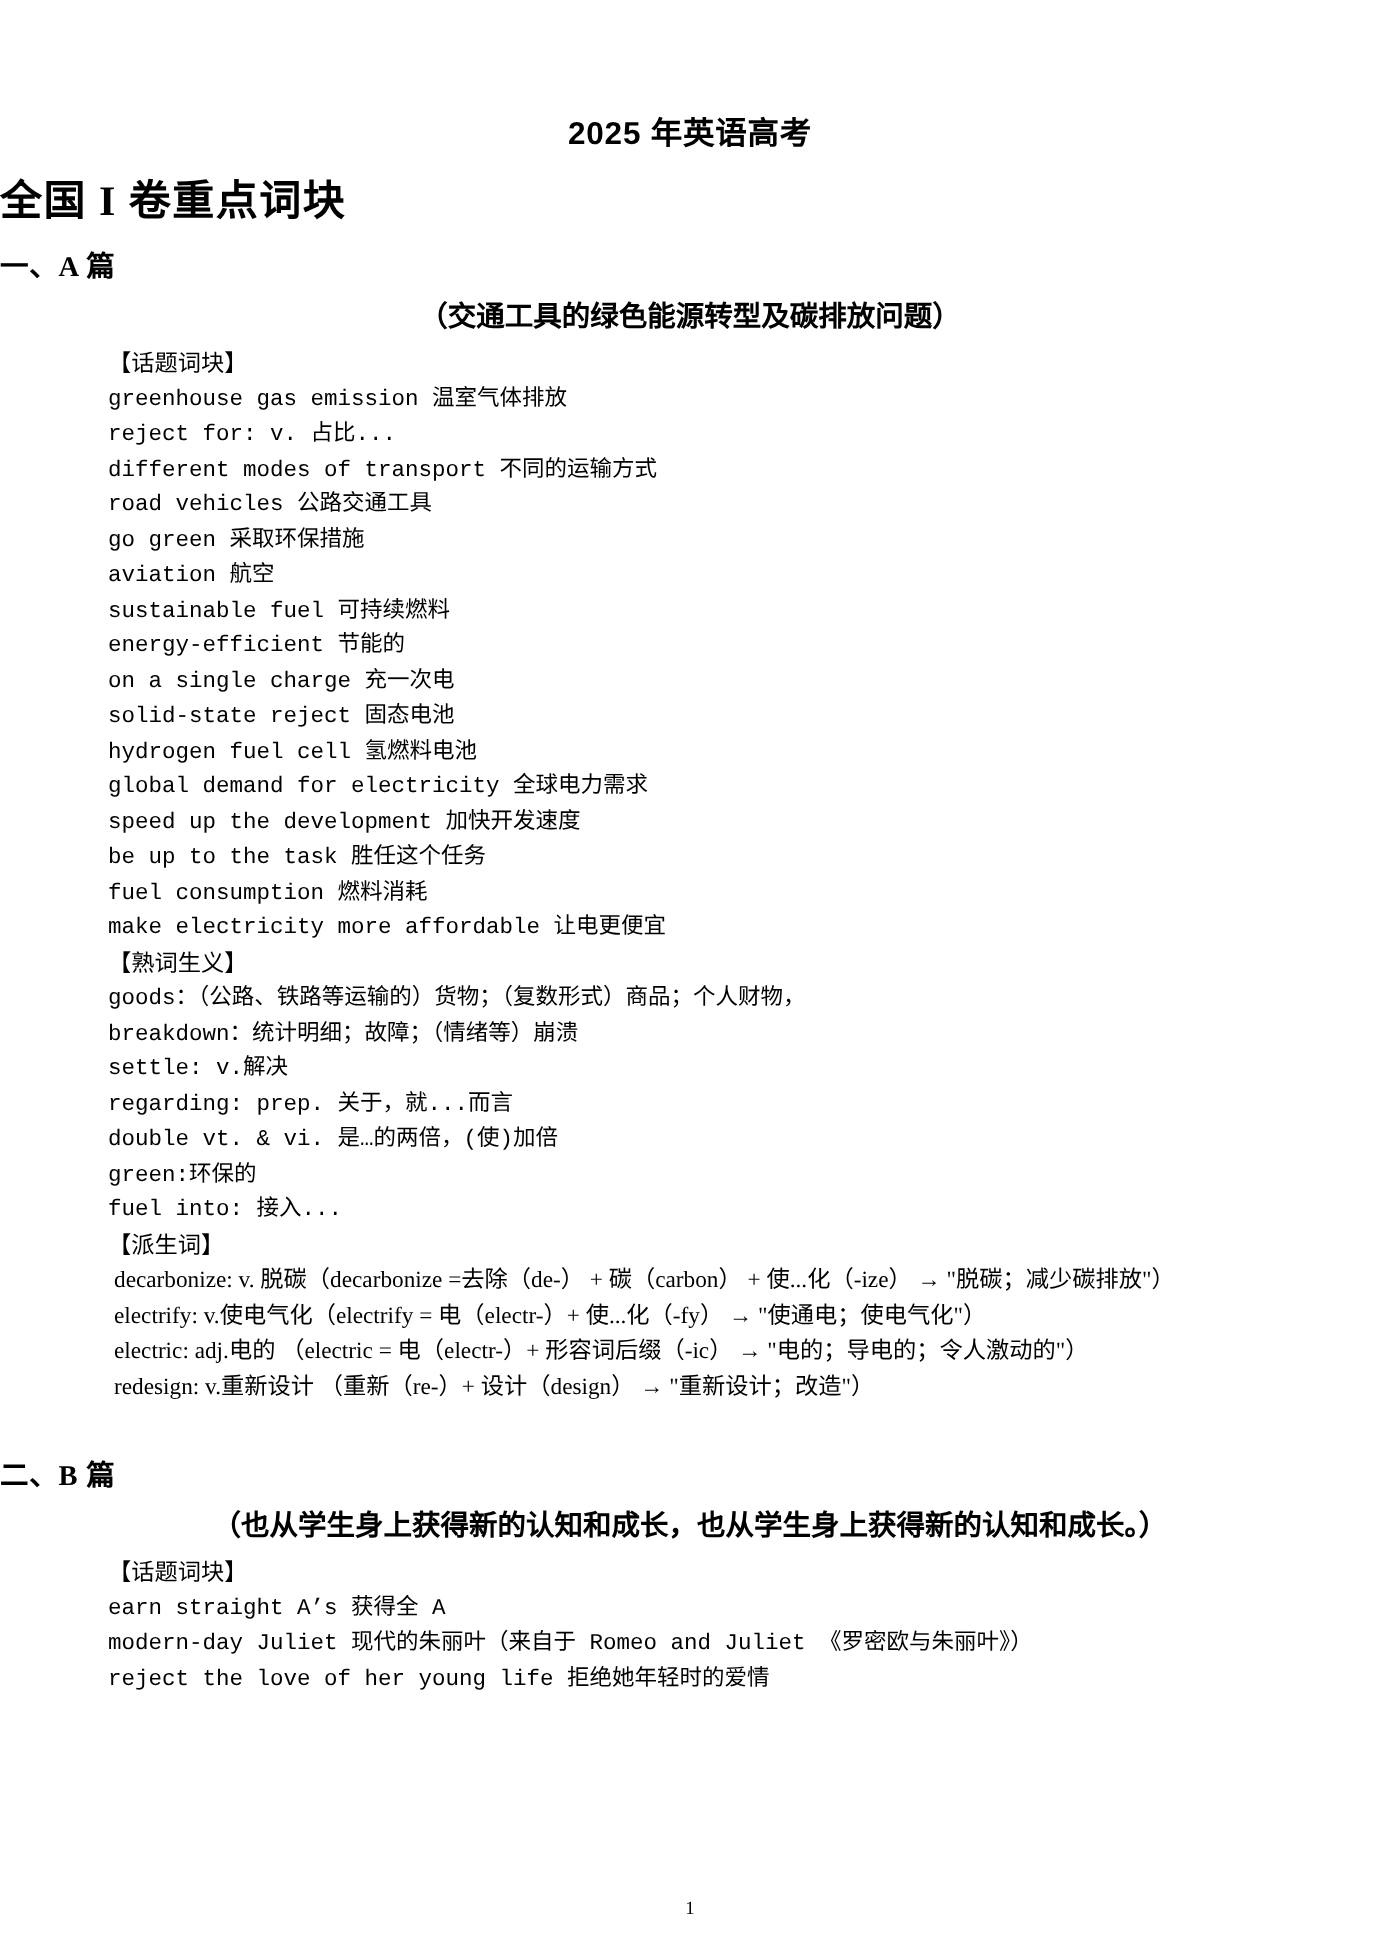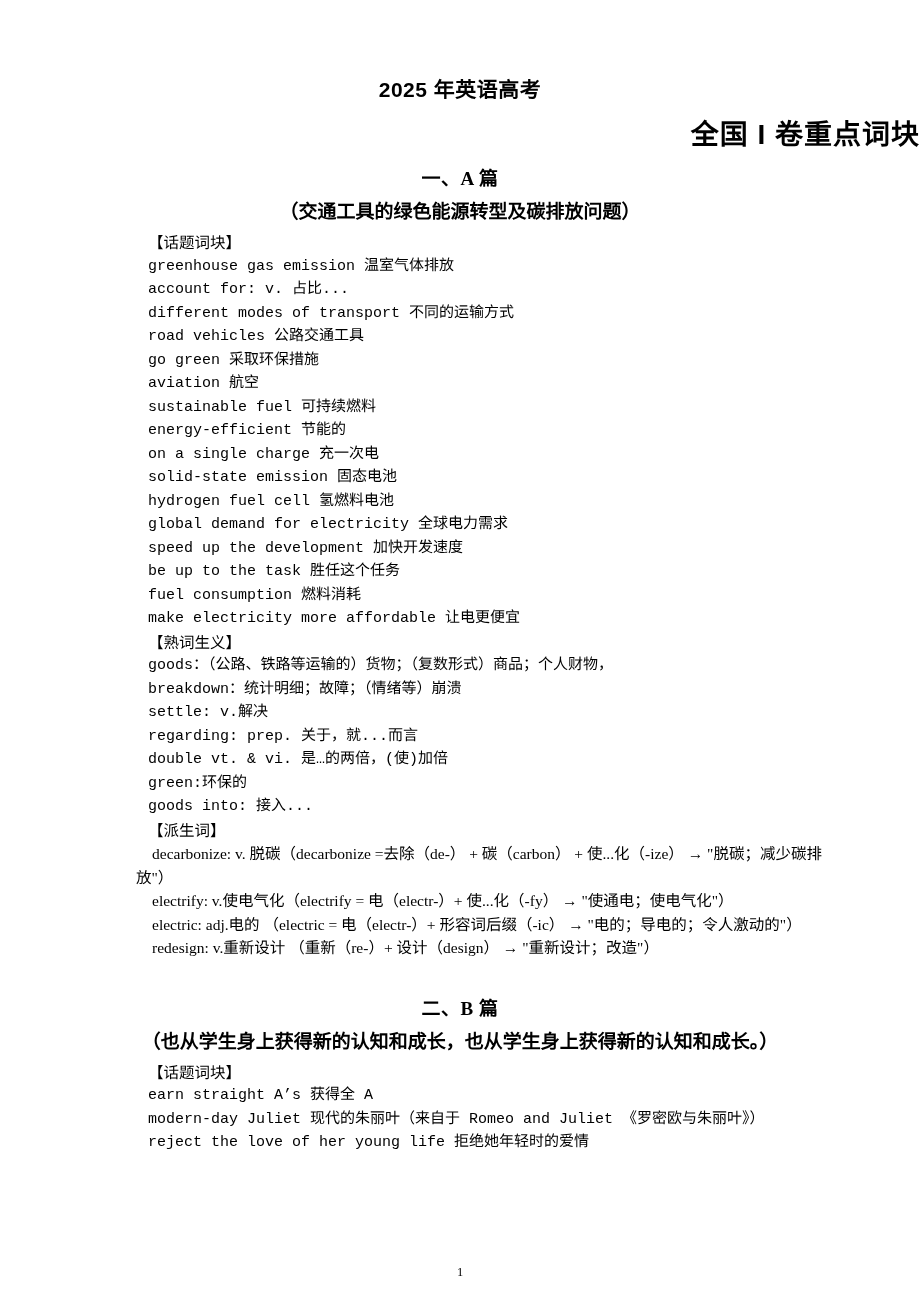--- a/index.html
+++ b/index.html
@@ -31,55 +31,54 @@
     text-align: center;
     font-family: "Liberation Sans", "DejaVu Sans", sans-serif;
     font-weight: bold;
     font-size: 21px;
     letter-spacing: 0.5px;
     margin: 0;
     padding-top: 76px;
     line-height: 28px;
   }
   .doc-title-2 {
-    text-align: right;
-    font-family: Liberation Sans, sans-serif;
+    text-align: left;
+    font-family: Liberation Serif, serif;
     font-weight: bold;
     font-size: 28px;
     letter-spacing: 1px;
     margin: 0;
     padding-top: 12px;
     line-height: 38px;
   }
   .section-heading {
-    text-align: center;
+    text-align: left;
     font-family: "Liberation Serif", "DejaVu Serif", serif;
     font-weight: bold;
     font-size: 19px;
     margin: 0;
     padding-top: 12px;
     line-height: 26px;
     letter-spacing: 0.5px;
   }
   .section-subtitle {
     text-align: center;
     font-family: "Liberation Sans", "DejaVu Sans", sans-serif;
     font-weight: bold;
     font-size: 19px;
     margin: 0;
     padding-top: 9px;
     line-height: 22px;
   }
 
   
   .content {
-    padding-left: 104px;
+    padding-left: 72px;
     padding-right: 86px;
     padding-top: 8px;
-    margin-left: 44px;
   }
   .group-label {
     font-family: "Liberation Serif", "DejaVu Serif", serif;
     font-size: 15.5px;
     line-height: 23.5px;
     margin: 0;
     white-space: pre;
   }
   .entry {
     font-family: "Liberation Mono", "DejaVu Sans Mono", monospace;
@@ -122,44 +121,44 @@
 
   <h1 class="doc-title-2">全国 I 卷重点词块</h1>
 
   <h2 class="section-heading">一、A 篇</h2>
   <div class="section-subtitle">（交通工具的绿色能源转型及碳排放问题）</div>
 
   <div class="content">
 
     <div class="group-label">【话题词块】</div>
     <div class="entry">greenhouse gas emission 温室气体排放</div>
-    <div class="entry">account for: v. 占比...</div>
+    <div class="entry">reject for: v. 占比...</div>
     <div class="entry">different modes of transport 不同的运输方式</div>
     <div class="entry">road vehicles 公路交通工具</div>
     <div class="entry">go green 采取环保措施</div>
     <div class="entry">aviation 航空</div>
     <div class="entry">sustainable fuel 可持续燃料</div>
     <div class="entry">energy-efficient 节能的</div>
     <div class="entry">on a single charge 充一次电</div>
-    <div class="entry">solid-state emission 固态电池</div>
+    <div class="entry">solid-state reject 固态电池</div>
     <div class="entry">hydrogen fuel cell 氢燃料电池</div>
     <div class="entry">global demand for electricity 全球电力需求</div>
     <div class="entry">speed up the development 加快开发速度</div>
     <div class="entry">be up to the task 胜任这个任务</div>
     <div class="entry">fuel consumption 燃料消耗</div>
     <div class="entry">make electricity more affordable 让电更便宜</div>
 
     <div class="group-label">【熟词生义】</div>
     <div class="entry">goods：（公路、铁路等运输的）货物；（复数形式）商品；个人财物，</div>
     <div class="entry">breakdown：统计明细；故障；（情绪等）崩溃</div>
     <div class="entry">settle: v.解决</div>
     <div class="entry">regarding: prep. 关于，就...而言</div>
     <div class="entry">double vt. &amp; vi. 是…的两倍，(使)加倍</div>
     <div class="entry">green:环保的</div>
-    <div class="entry">goods into: 接入...</div>
+    <div class="entry">fuel into: 接入...</div>
 
     <div class="group-label">【派生词】</div>
     <div class="entry deriv">decarbonize: v. 脱碳（decarbonize =去除（de-） + 碳（carbon） + 使...化（-ize） → "脱碳；减少碳排放"）</div>
     <div class="entry deriv">electrify: v.使电气化（electrify = 电（electr-）+ 使...化（-fy） → "使通电；使电气化"）</div>
     <div class="entry deriv">electric: adj.电的 （electric = 电（electr-）+ 形容词后缀（-ic） → "电的；导电的；令人激动的"）</div>
     <div class="entry deriv">redesign: v.重新设计 （重新（re-）+ 设计（design） → "重新设计；改造"）</div>
   </div>
 
   <div class="block-gap"></div>
 

